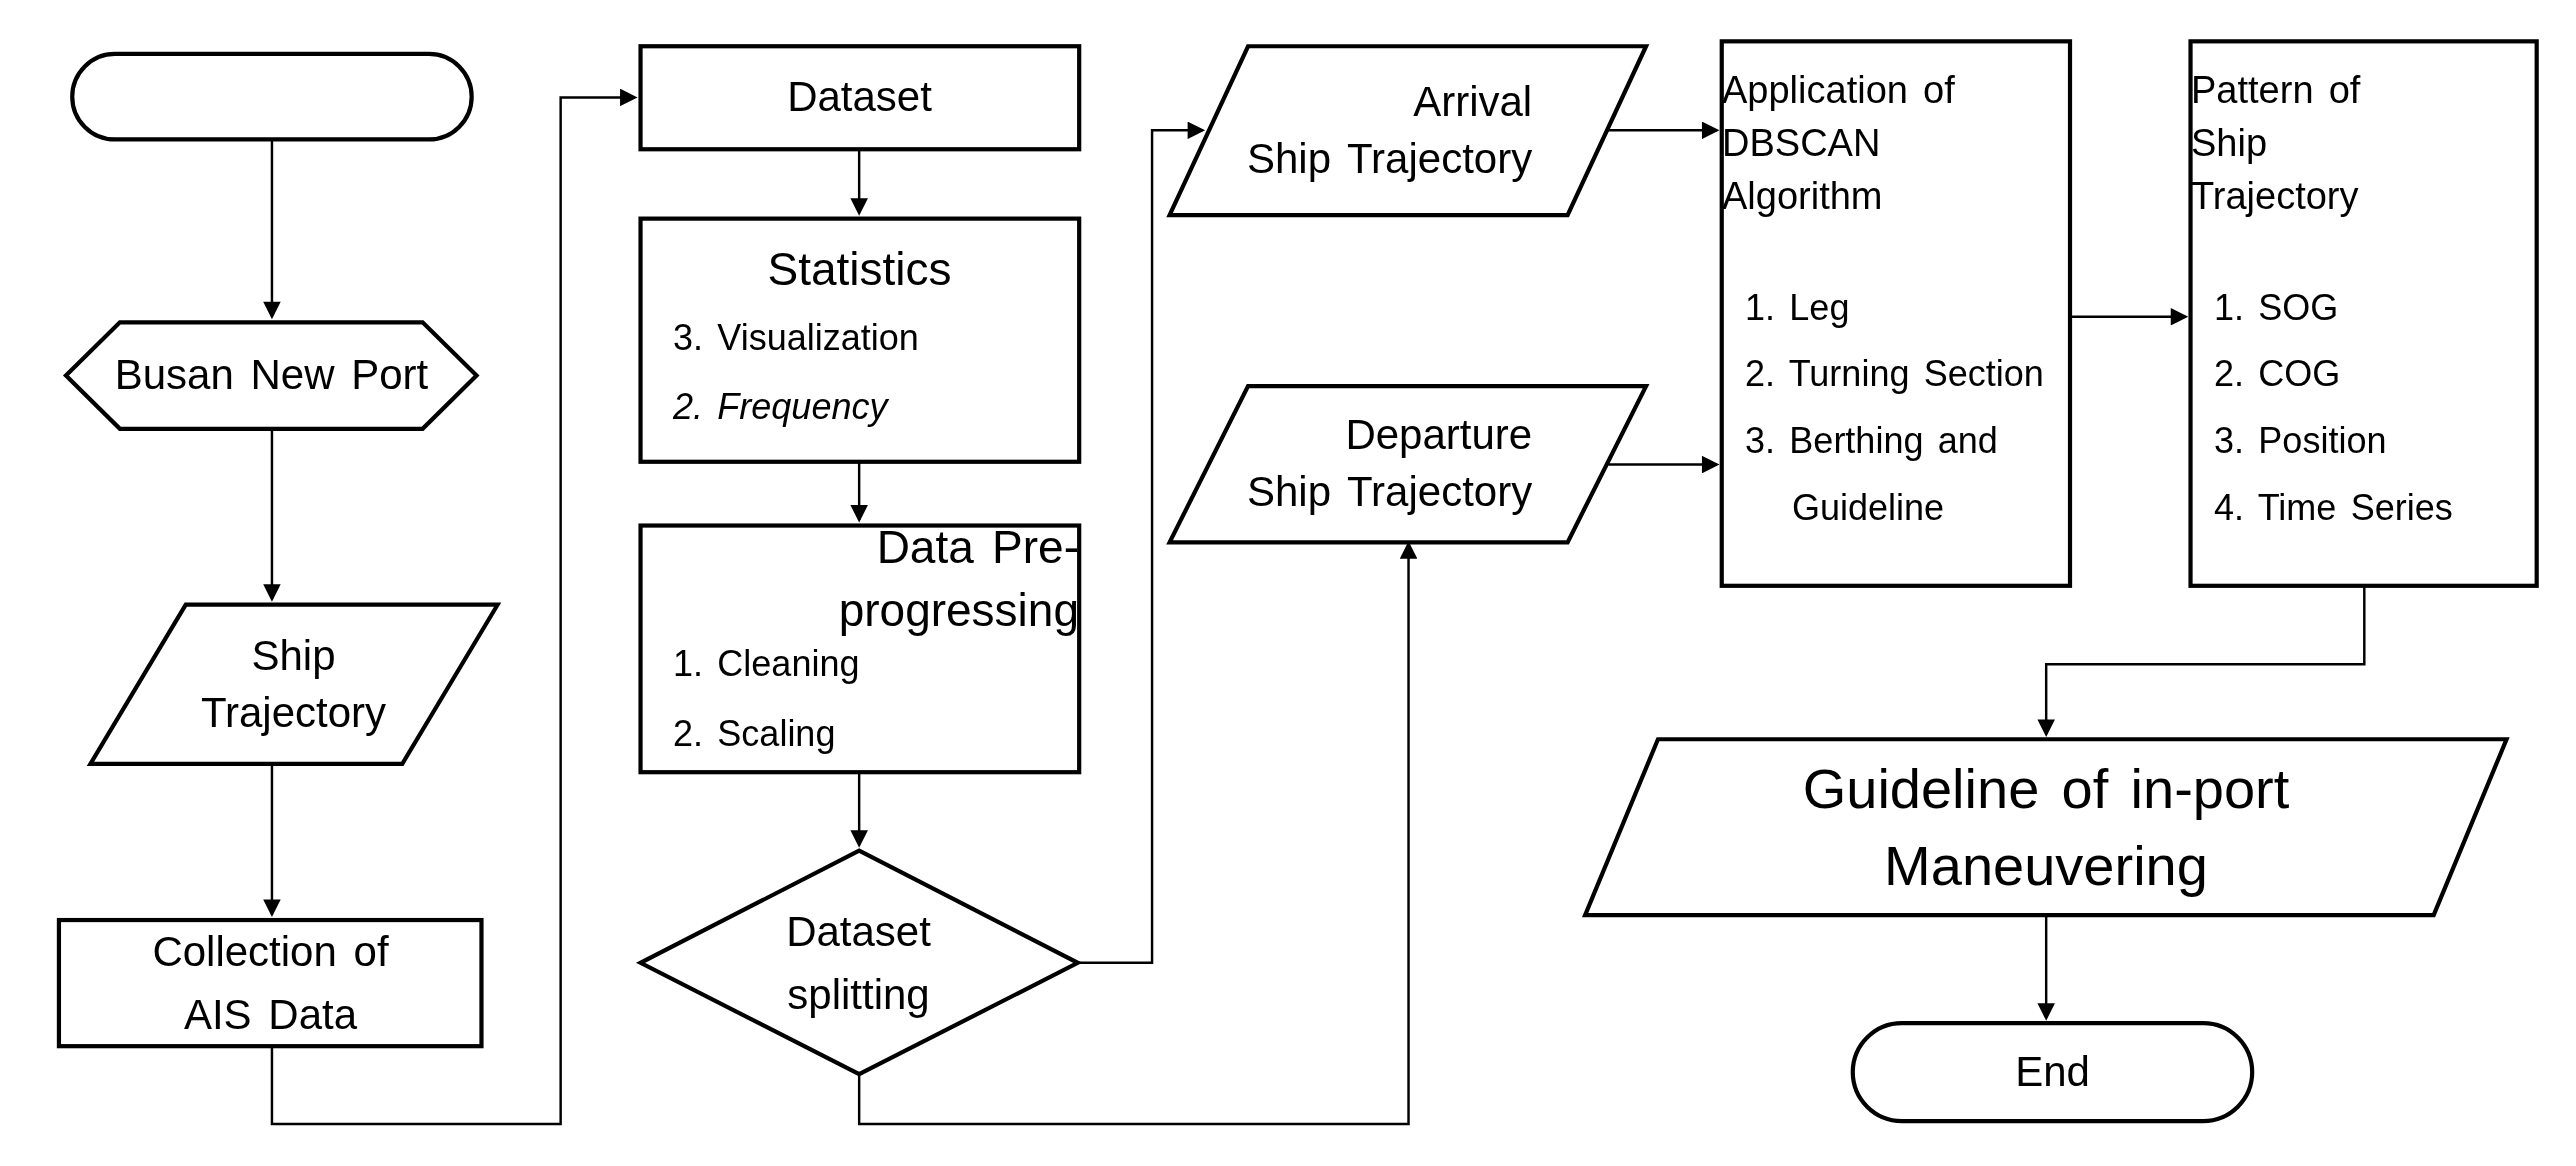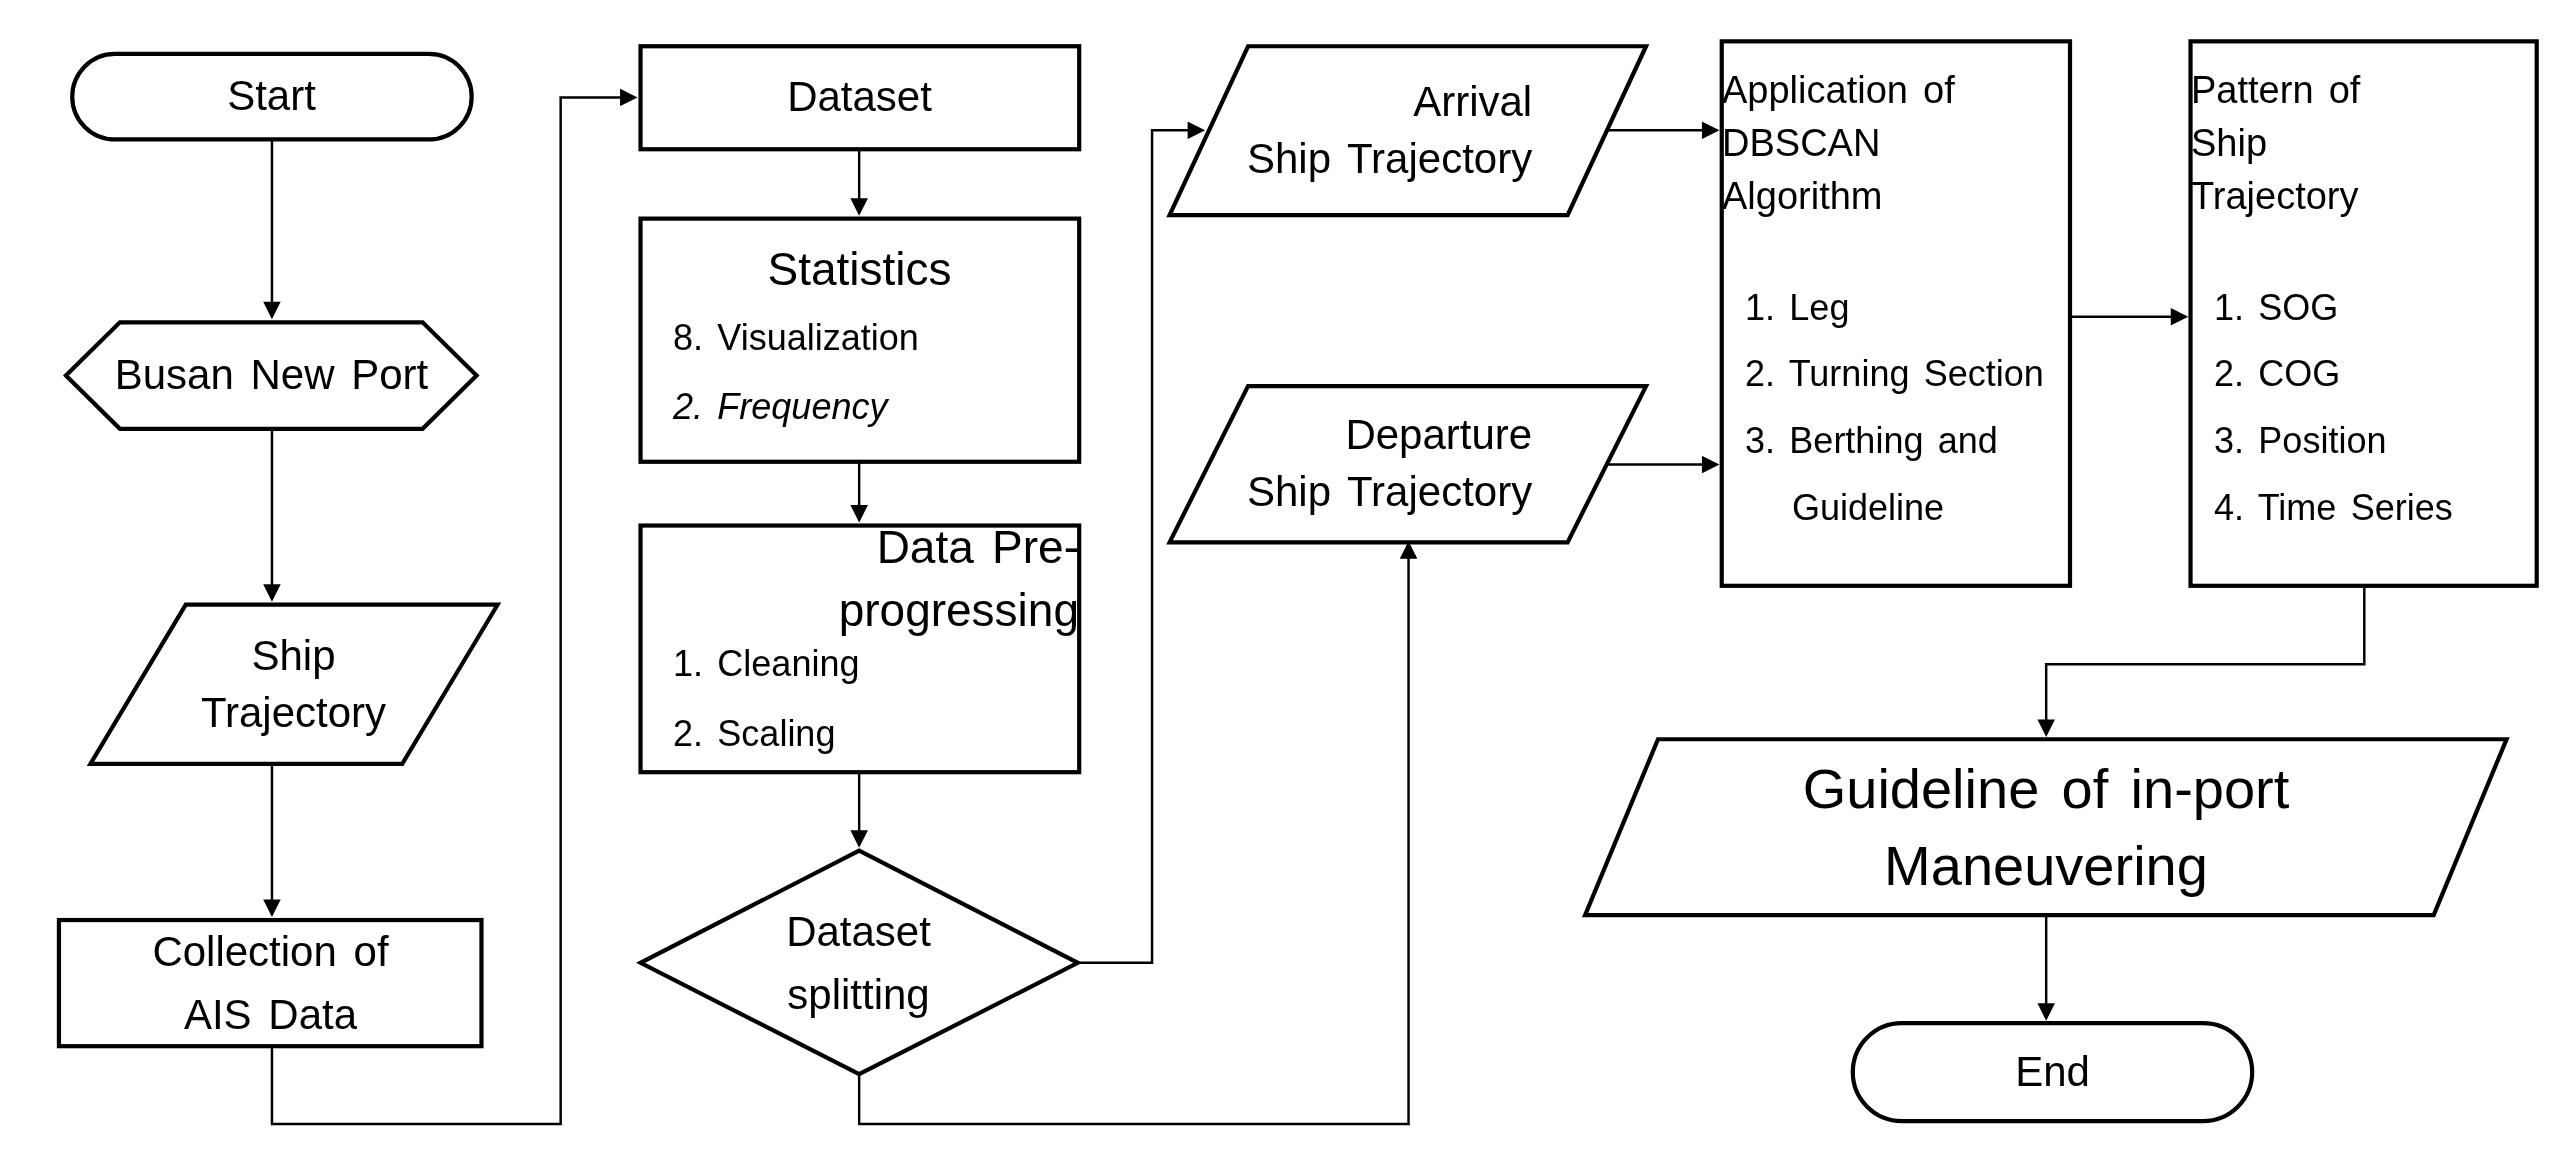--- a/index.html
+++ b/index.html
@@ -72,34 +72,33 @@
     <rect class="shape" x="914" y="750" width="626" height="352"></rect>
     <polygon class="shape" points="1226,1214 1538,1374 1226,1533 914,1374"></polygon>
     <polygon class="shape" points="1781,66 2349,66 2237,307 1669,307"></polygon>
     <polygon class="shape" points="1781,551 2349,551 2237,774 1669,774"></polygon>
     <rect class="shape" x="2457" y="59" width="497" height="777"></rect>
     <rect class="shape" x="3126" y="59" width="494" height="777"></rect>
     <polygon class="shape" points="2366,1055 3577,1055 3473,1306 2262,1306"></polygon>
     <rect class="shape" x="2644" y="1460" width="570" height="140" rx="70" ry="70"></rect>
   </svg>
 
-  <div class="lbl" style="left:72px; top:54px; width:399px; height:85px;">Start</div>
 
   <div class="lbl" style="left:66px; top:322px; width:411px; height:107px;">Busan New Port</div>
 
   <div class="lbl" style="left:90px; top:605px; width:407px; height:159px;">Ship
 Trajectory</div>
 
   <div class="lbl lh150" style="left:59px; top:920px; width:423px; height:126px;">Collection of
 AIS Data</div>
 
   <div class="lbl" style="left:640px; top:46px; width:439px; height:103px;">Dataset</div>
 
   <div class="lbl title" style="left:640px; top:245px; width:439px; height:49px;">Statistics</div>
-  <div class="lbl left item" style="left:673px; top:314px; width:378px; height:49px;">8. Visualization</div>
+  <div class="lbl left item" style="left:673px; top:314px; width:378px; height:49px;">3. Visualization</div>
   <div class="lbl left item" style="left:673px; top:383px; width:378px; height:49px;font-style:italic;">2. Frequency</div>
 
   <div class="lbl title" style="left:640px; top:554px; width:439px; height:49px;text-align:right;">Data Pre-progressing</div>
   <div class="lbl left item" style="left:673px; top:640px; width:378px; height:49px;">1. Cleaning</div>
   <div class="lbl left item" style="left:673px; top:710px; width:378px; height:49px;">2. Scaling</div>
 
   <div class="lbl lh150" style="left:640px; top:851px; width:437px; height:224px;">Dataset
 splitting</div>
 
   <div class="lbl col" style="left:1170px; top:46px; width:392px; height:169px; padding-left:77px;">Arrival

